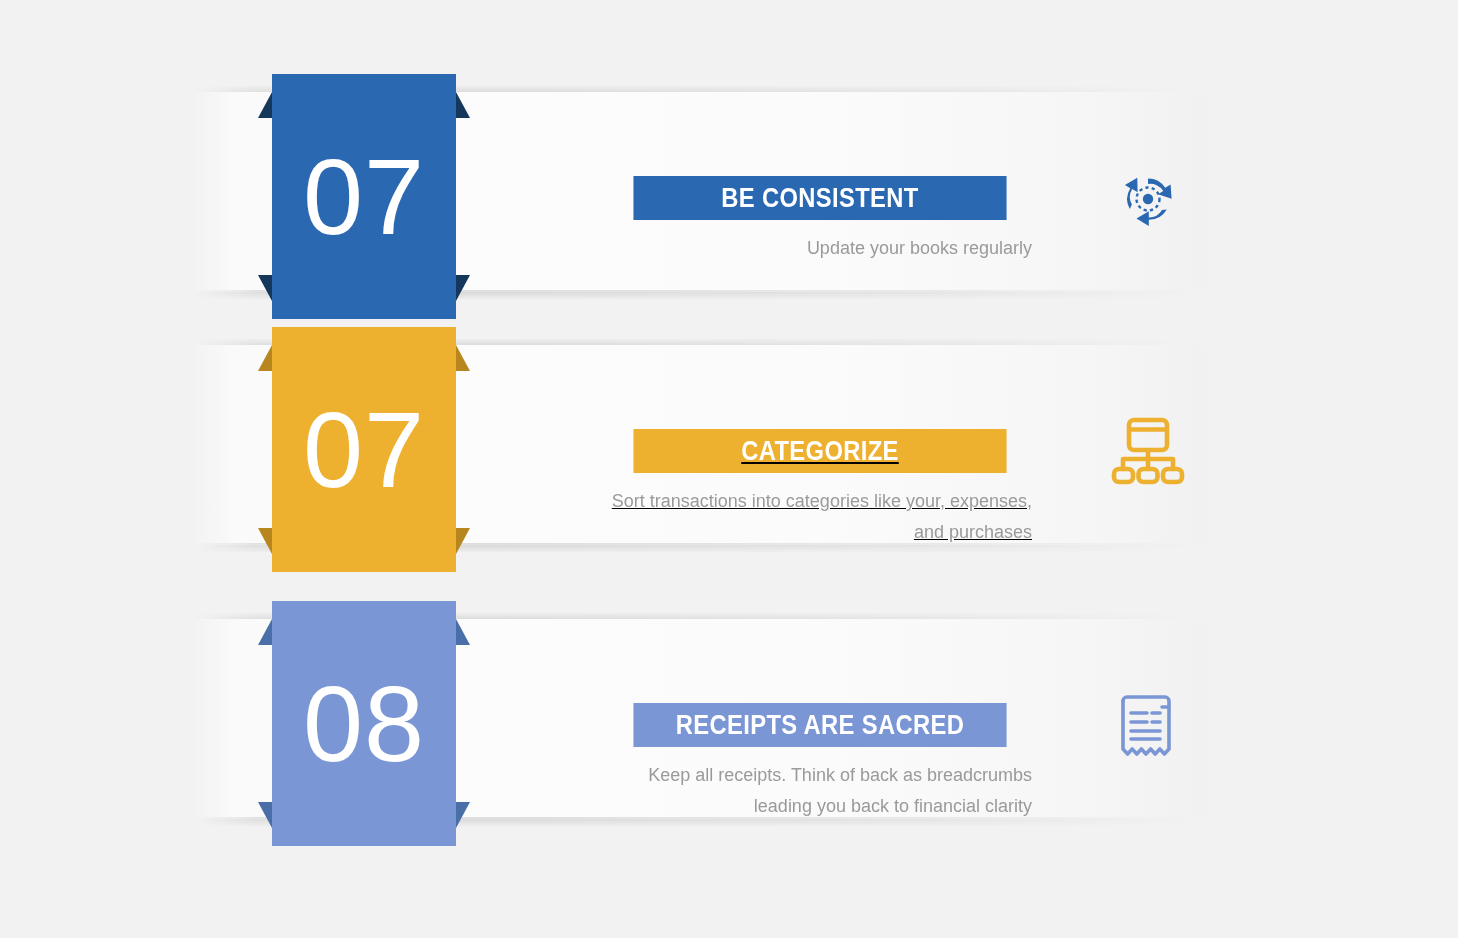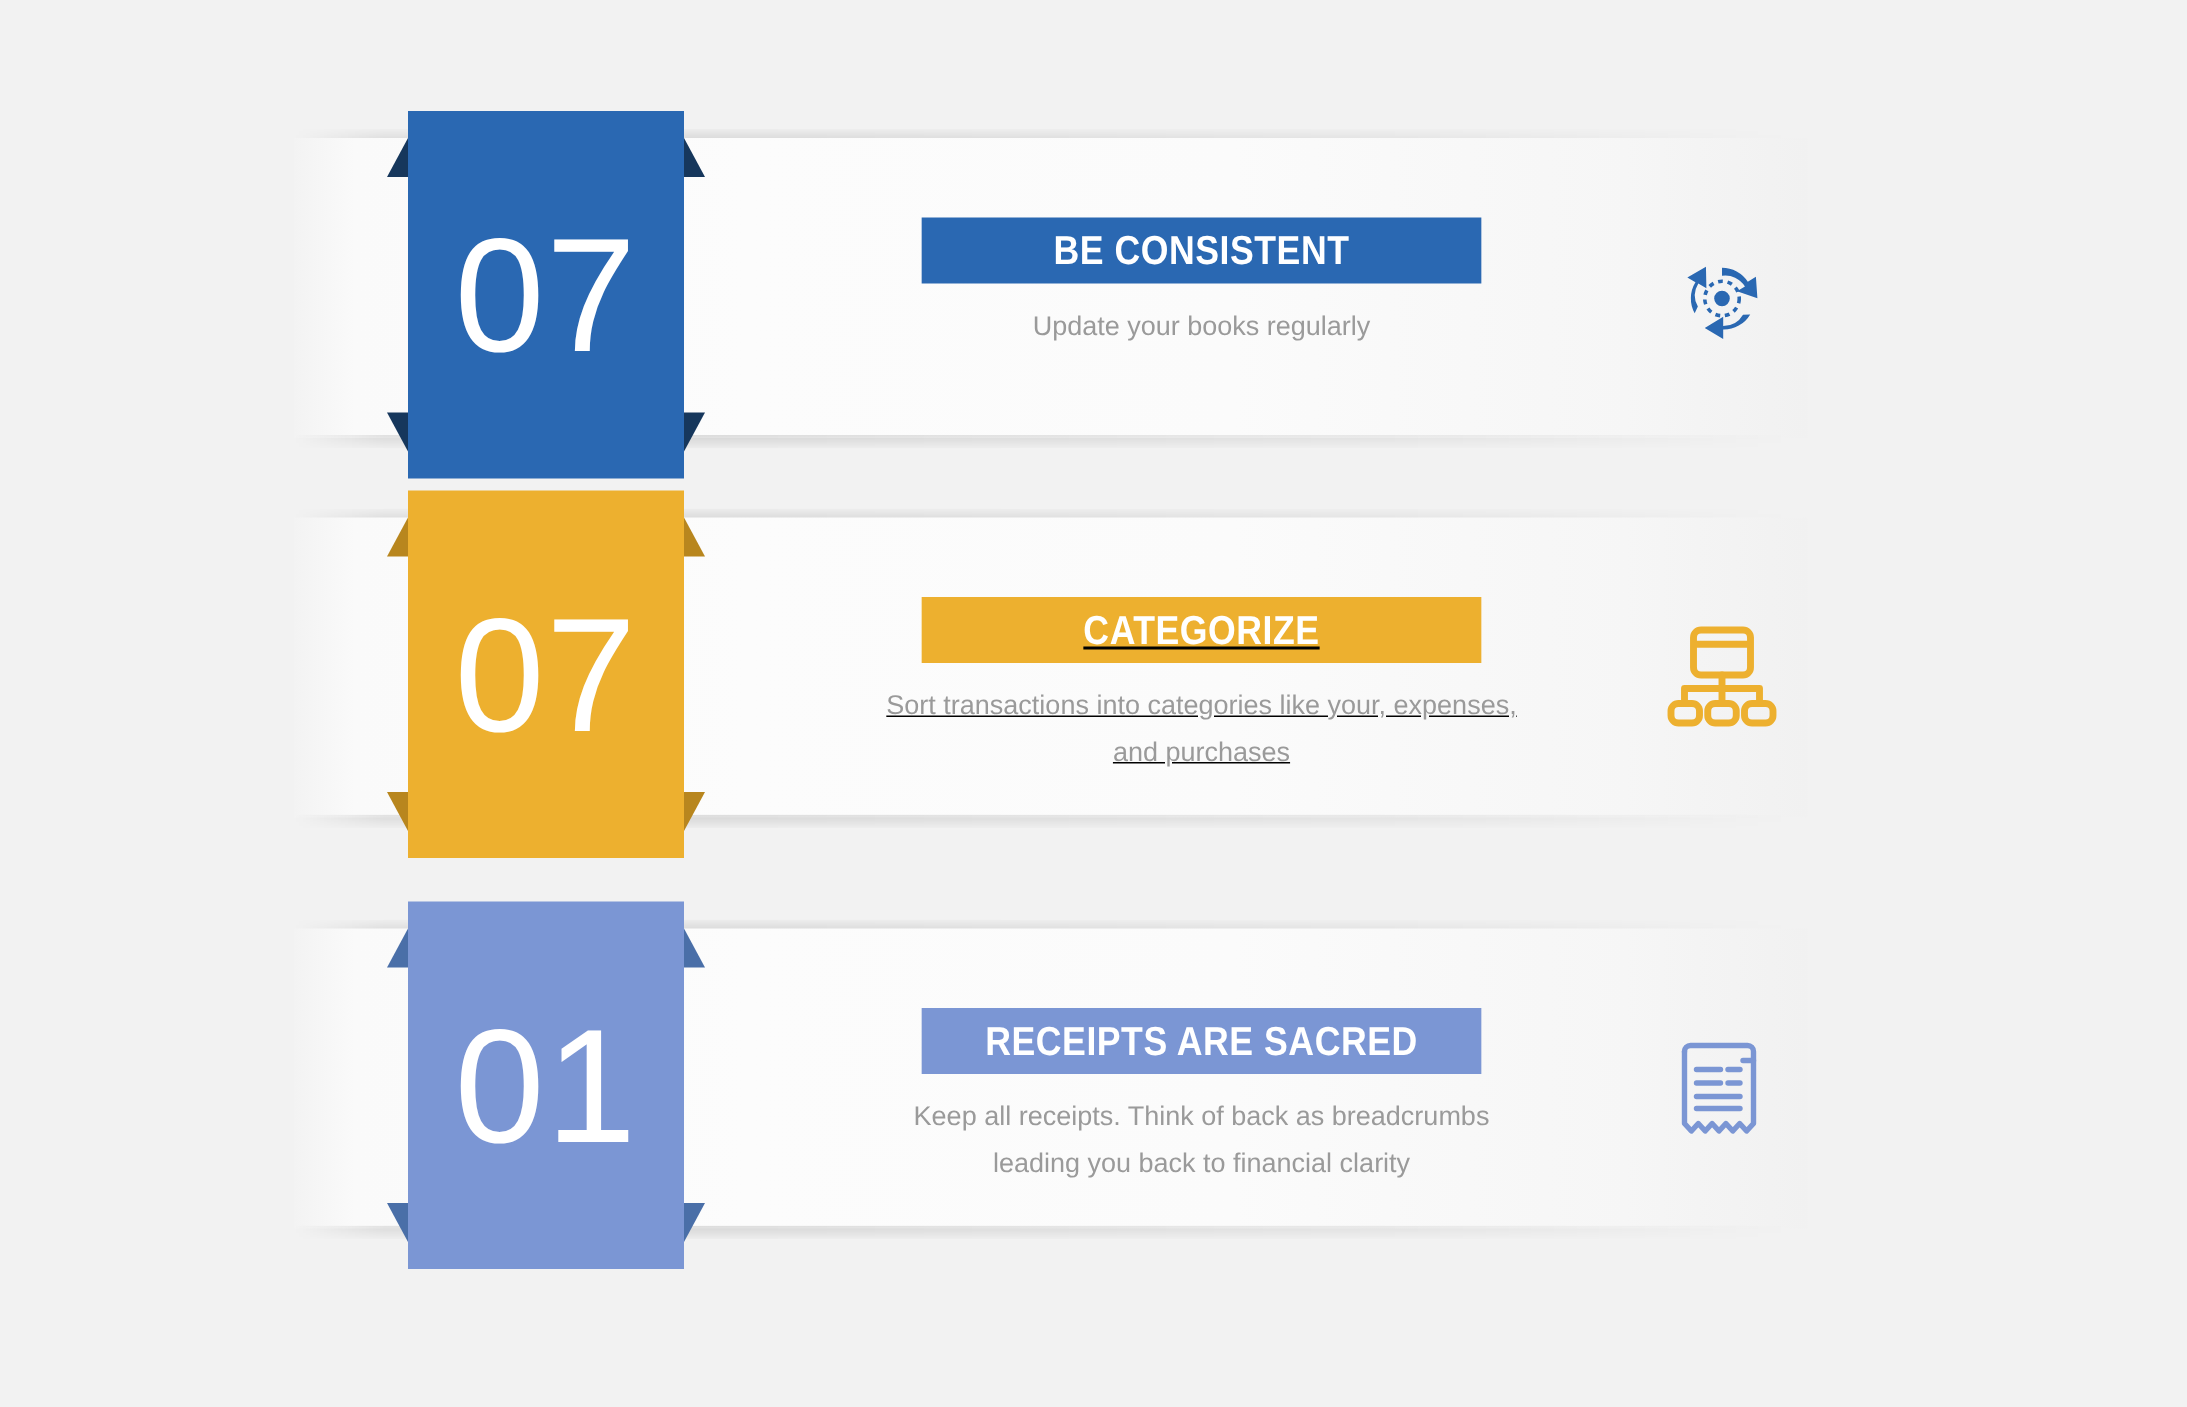--- a/index.html
+++ b/index.html
@@ -131,23 +131,24 @@
     font-weight: 300;
     letter-spacing: 1px;
     line-height: 1;
     font-family: "Liberation Sans", sans-serif;
     user-select: none;
   }
 
   
   .content {
     position: absolute;
-    left: 589px;
+    left: 608px;
     width: 424px;
-    text-align: center;
+    text-align: right;
+    margin-top: 31px;
   }
   .title-bar {
     width: 424px;
     height: 44px;
     display: flex;
     align-items: center;
     justify-content: center;
     color: #ffffff;
     font-size: 27px;
     font-weight: bold;
@@ -256,21 +257,21 @@
     <div class="card-shade-top"></div>
     <div class="card"></div>
     <div class="card-shade-bot"></div>
 
     <div class="ribbon">
       <div class="fold fold-tl" id="f3a" style="border-bottom-color: rgb(74, 111, 168);"></div>
       <div class="fold fold-tr" id="f3b" style="border-bottom-color: rgb(74, 111, 168);"></div>
       <div class="fold fold-bl" id="f3c" style="border-top-color: rgb(74, 111, 168);"></div>
       <div class="fold fold-br" id="f3d" style="border-top-color: rgb(74, 111, 168);"></div>
       <div class="ribbon-body" id="rb-3" style="background: rgb(123, 150, 212);"></div>
-      <div class="ribbon-number">01</div>
+      <div class="ribbon-number">08</div>
     </div>
 
     <div class="content" style="top:71px;">
       <div class="title-bar" id="tb-3" style="background: rgb(123, 150, 212);">RECEIPTS ARE SACRED</div>
       <div class="desc">Keep all receipts. Think of back as breadcrumbs leading you back to financial clarity</div>
     </div>
 
     <div class="icon-wrap" style="top:81px;">
       <svg width="74" height="74" viewBox="0 0 74 74">
         <g fill="none" stroke="#7b96d4" stroke-width="3.6" stroke-linejoin="round" stroke-linecap="round">

